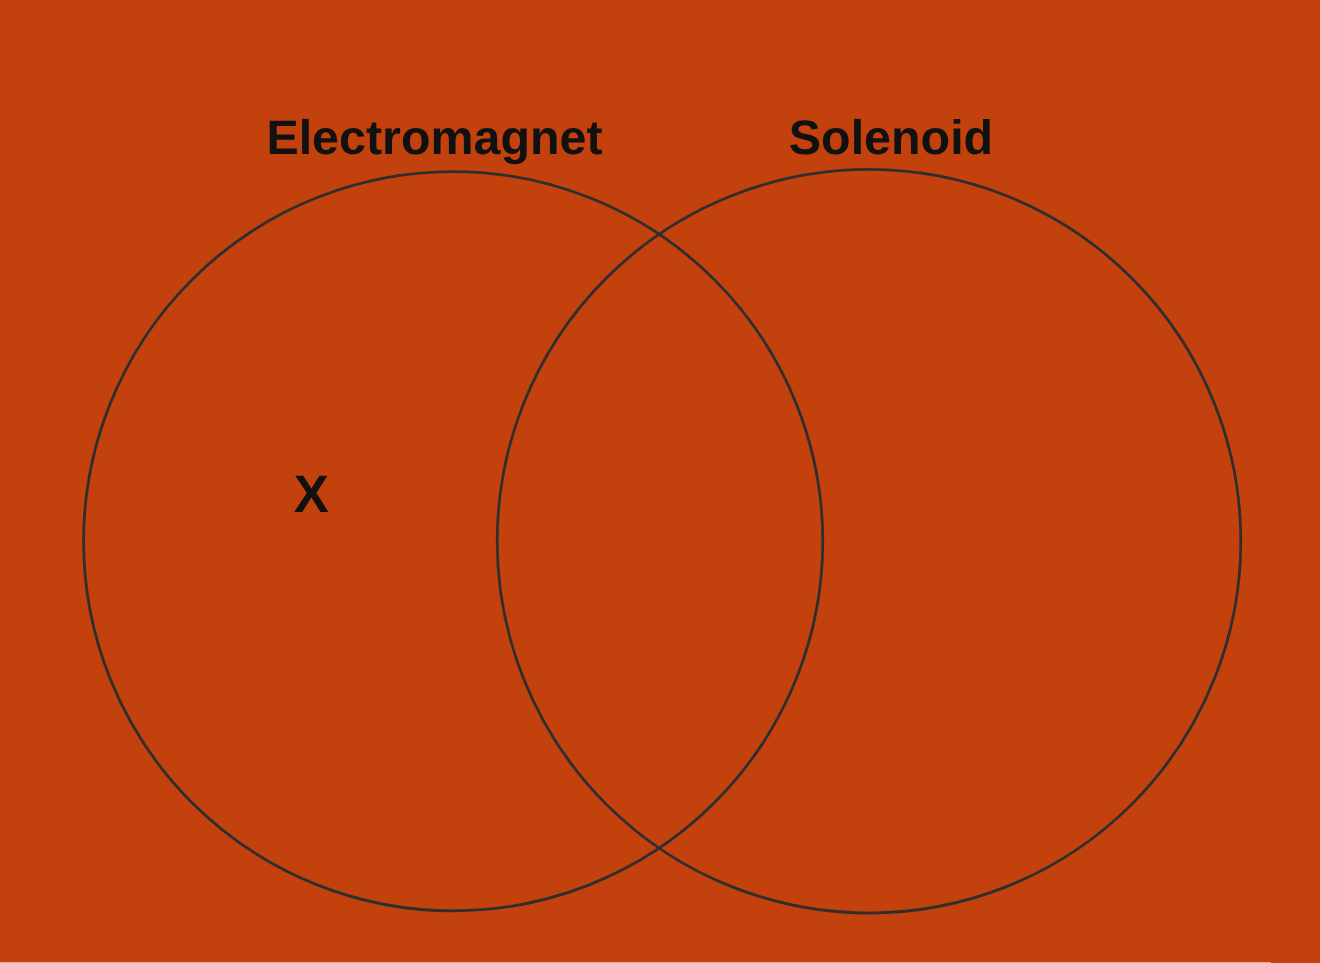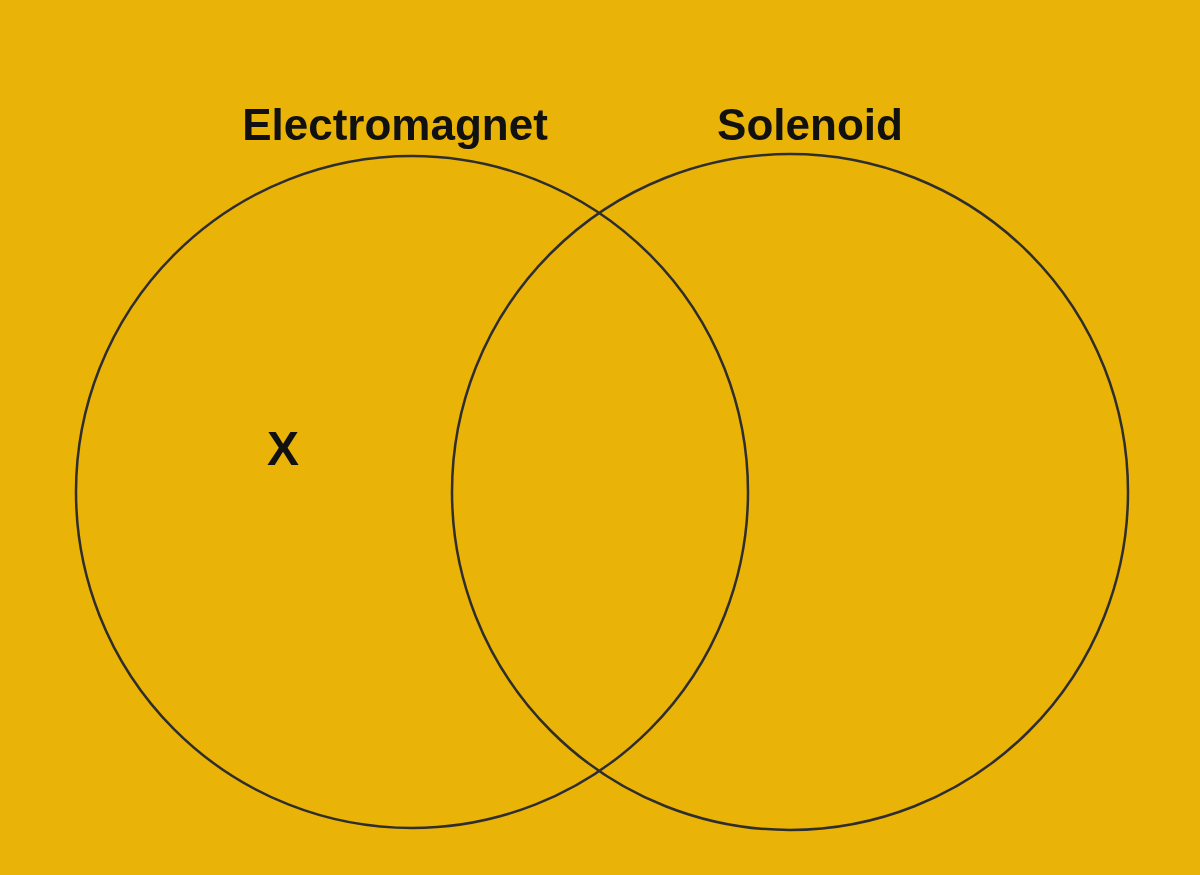--- a/index.html
+++ b/index.html
@@ -8,21 +8,21 @@
     background: #ffffff;
     width: 1200px;
     height: 875px;
     overflow: hidden;
     font-family: "Liberation Sans", sans-serif;
   }
   .canvas {
     position: relative;
     width: 1200px;
     height: 875px;
-    background: #eab308;
+    background: #c2410c;
   }
   svg {
     display: block;
   }
   .circle-outline {
     fill: none;
     stroke: #2e2e2e;
     stroke-width: 2.5;
   }
   .set-label {

